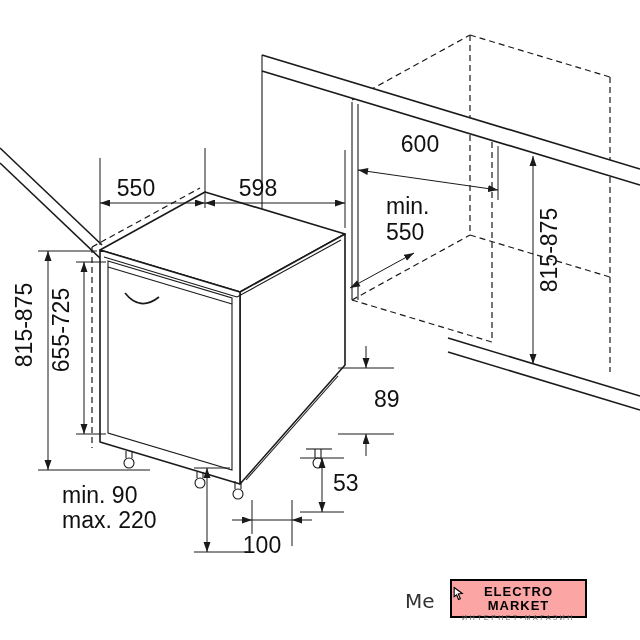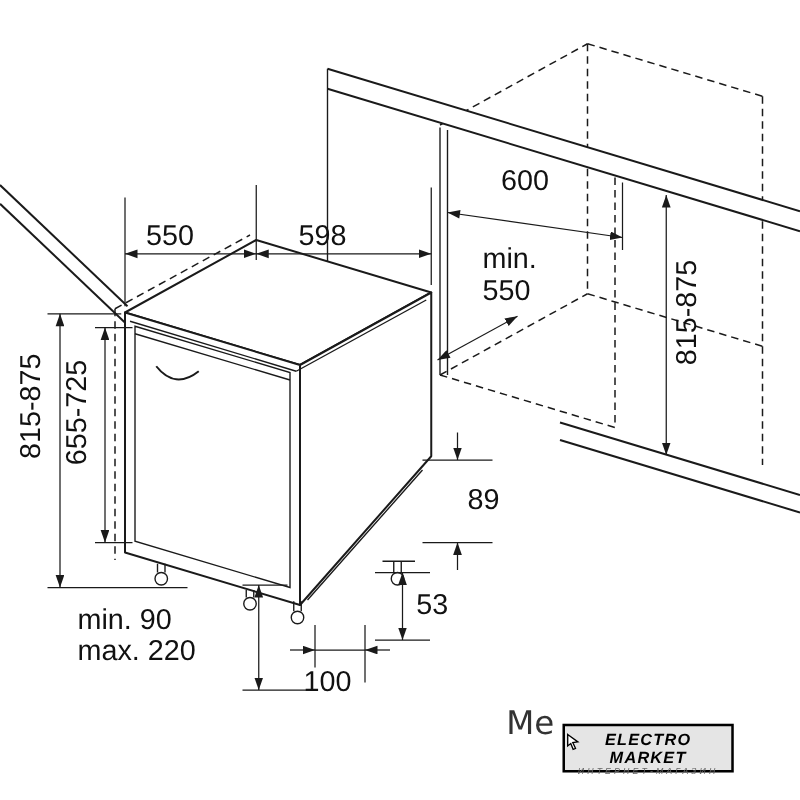--- a/index.html
+++ b/index.html
@@ -9,26 +9,26 @@
   }
   svg{position:absolute;left:0;top:0;}
   .obj{stroke:#1a1a1a;stroke-width:1.6;fill:none;stroke-linejoin:round;}
   .objf{stroke:#1a1a1a;stroke-width:1.6;fill:#ffffff;stroke-linejoin:round;}
   .thin{stroke:#1a1a1a;stroke-width:1.1;fill:none;}
   .dash{stroke:#1a1a1a;stroke-width:1.2;fill:none;stroke-dasharray:6 4;}
   .dim{stroke:#1a1a1a;stroke-width:1;fill:none;}
   .fillw{fill:#ffffff;stroke:none;}
   .lbl{font-family:"Liberation Sans",sans-serif;font-size:23px;fill:#111;}
   .wm-partial{
-    position:absolute;left:405px;top:564px;font-size:26px;color:#333;
+    position:absolute;left:405px;top:589px;font-size:20px;color:#333;
     font-family:"DejaVu Sans",sans-serif;
   }
   .wm-logo{
     position:absolute;left:450px;top:579px;width:137px;height:39px;
-    border:2px solid #000;background:#e5e5e5;box-sizing:border-box;text-align:center;font-style:italic;
+    border:2px solid #000;background:#fca5a5;box-sizing:border-box;text-align:center;
   }
   .wm-title{font-size:13px;font-weight:bold;letter-spacing:1px;color:#000;margin-top:4px;line-height:14px;}
   .wm-sub{font-size:7px;letter-spacing:2.5px;color:#666;line-height:9px;}
   .wm-cursor{position:absolute;right:16px;top:5px;}
 </style>
 </head>
 <body>
 
 <svg width="640" height="640" viewBox="0 0 640 640">
   <defs>

